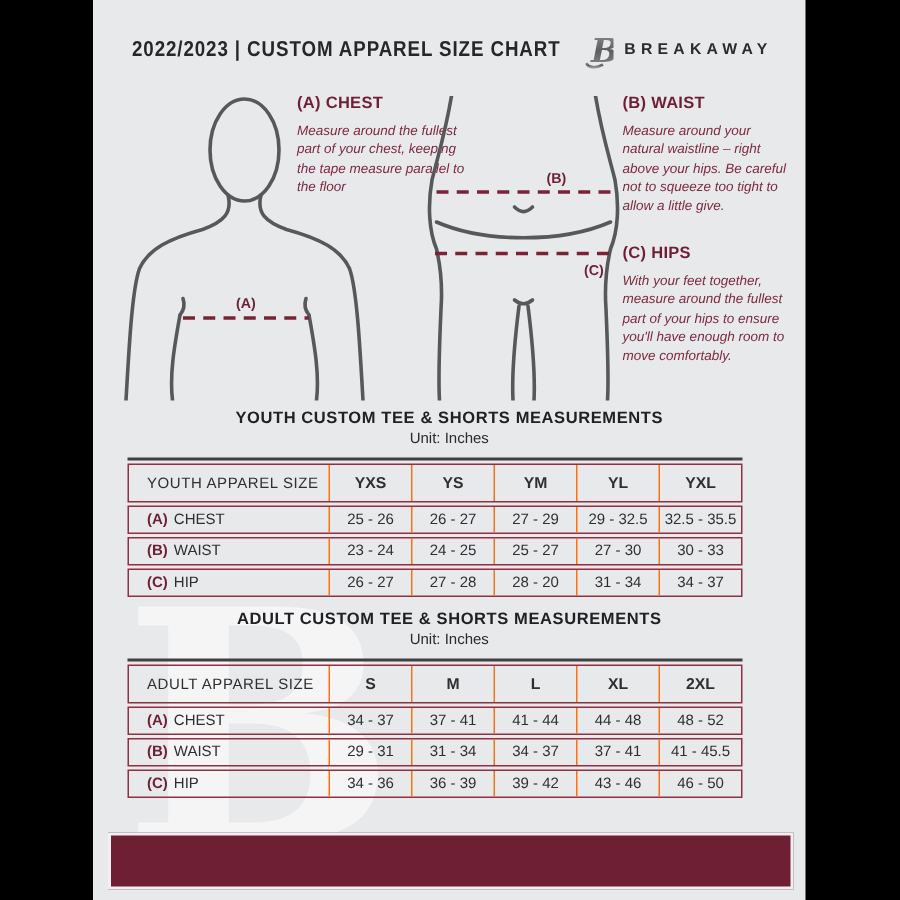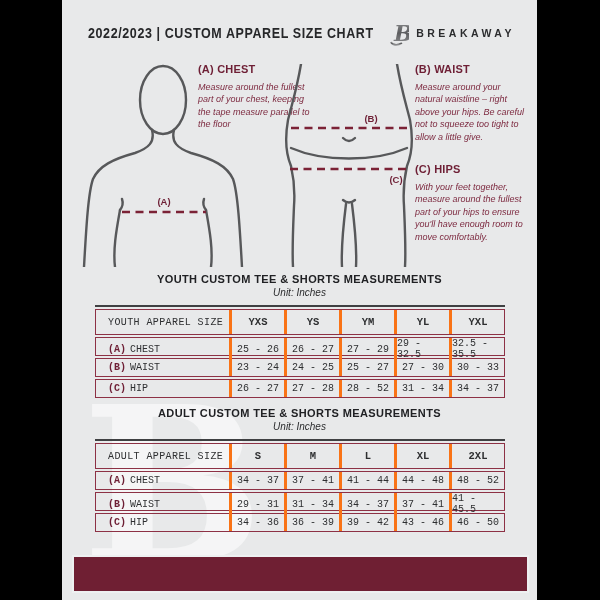--- a/index.html
+++ b/index.html
@@ -22,30 +22,30 @@
   .fig { position:absolute; z-index:1; }
   .instr { position:absolute; width:112px; z-index:1; }
   .instr h3 { font-size:11px; font-weight:bold; color:#6e1f35; letter-spacing:.2px; }
   .instr p { margin-top:6px; font-size:9px; font-style:italic; color:#7d2a40;
              line-height:1.38; }
 
   
   .sec-title { position:absolute; left:0; width:100%; text-align:center;
                font-size:11px; font-weight:bold; color:#202124; letter-spacing:.4px; z-index:1; }
   .sec-unit  { position:absolute; left:0; width:100%; text-align:center;
-               font-size:10px; font-style:italic; color:#2a2b2d; z-index:1; }
-
-  
-  .size-table { position:absolute; left:33px; width:410px; z-index:1;
-                border-top:2px solid #3f4042;font-family:Liberation Mono, monospace; }
+               font-size:10px; color:#2a2b2d; z-index:1; }
+
+  
+  .size-table { position:absolute; left:23px; width:410px; z-index:1;
+                border-top:2px solid #3f4042; }
   .trow { display:grid; grid-template-columns:133px repeat(5,1fr);
           border:1px solid #8d3145; margin-top:2px; background:transparent; }
   .trow.head { height:26px; }
   .trow.data { height:19px; }
-  .tcell { border-left:3px solid #f97316; display:flex; align-items:center;
+  .tcell { border-left:1px solid #f97316; display:flex; align-items:center;
            justify-content:center; font-size:10px; color:#2e2f31; }
   .tcell:first-child { border-left:none; justify-content:flex-start; padding-left:12px; }
   .trow.head .tcell { font-weight:bold; font-size:10.5px; }
   .trow.head .tcell:first-child { font-weight:normal; font-size:10px; letter-spacing:.4px; }
   .rowlabel .pfx { color:#6e1f35; font-weight:bold; margin-right:4px; }
 
   
   .watermark { position:absolute; left:20px; top:378px; z-index:0;
                font-family:"DejaVu Serif", serif; font-weight:bold;
                font-size:215px; line-height:1; color:rgba(255,255,255,.55);
@@ -160,21 +160,21 @@
         <div class="tcell">27 - 30</div>
         <div class="tcell">30 - 33</div>
       </div>
       <div class="trow data">
         <div class="tcell rowlabel">
           <span class="pfx">(C)</span>
           <span>HIP</span>
         </div>
         <div class="tcell">26 - 27</div>
         <div class="tcell">27 - 28</div>
-        <div class="tcell">28 - 52</div>
+        <div class="tcell">28 - 20</div>
         <div class="tcell">31 - 34</div>
         <div class="tcell">34 - 37</div>
       </div>
     </div>
 
     <div class="sec-title" style="top:407px;">ADULT CUSTOM TEE &amp; SHORTS MEASUREMENTS</div>
     <div class="sec-unit" style="top:421px;">Unit: Inches</div>
 
     <div class="size-table" style="top:439px;">
       <div class="trow head">

